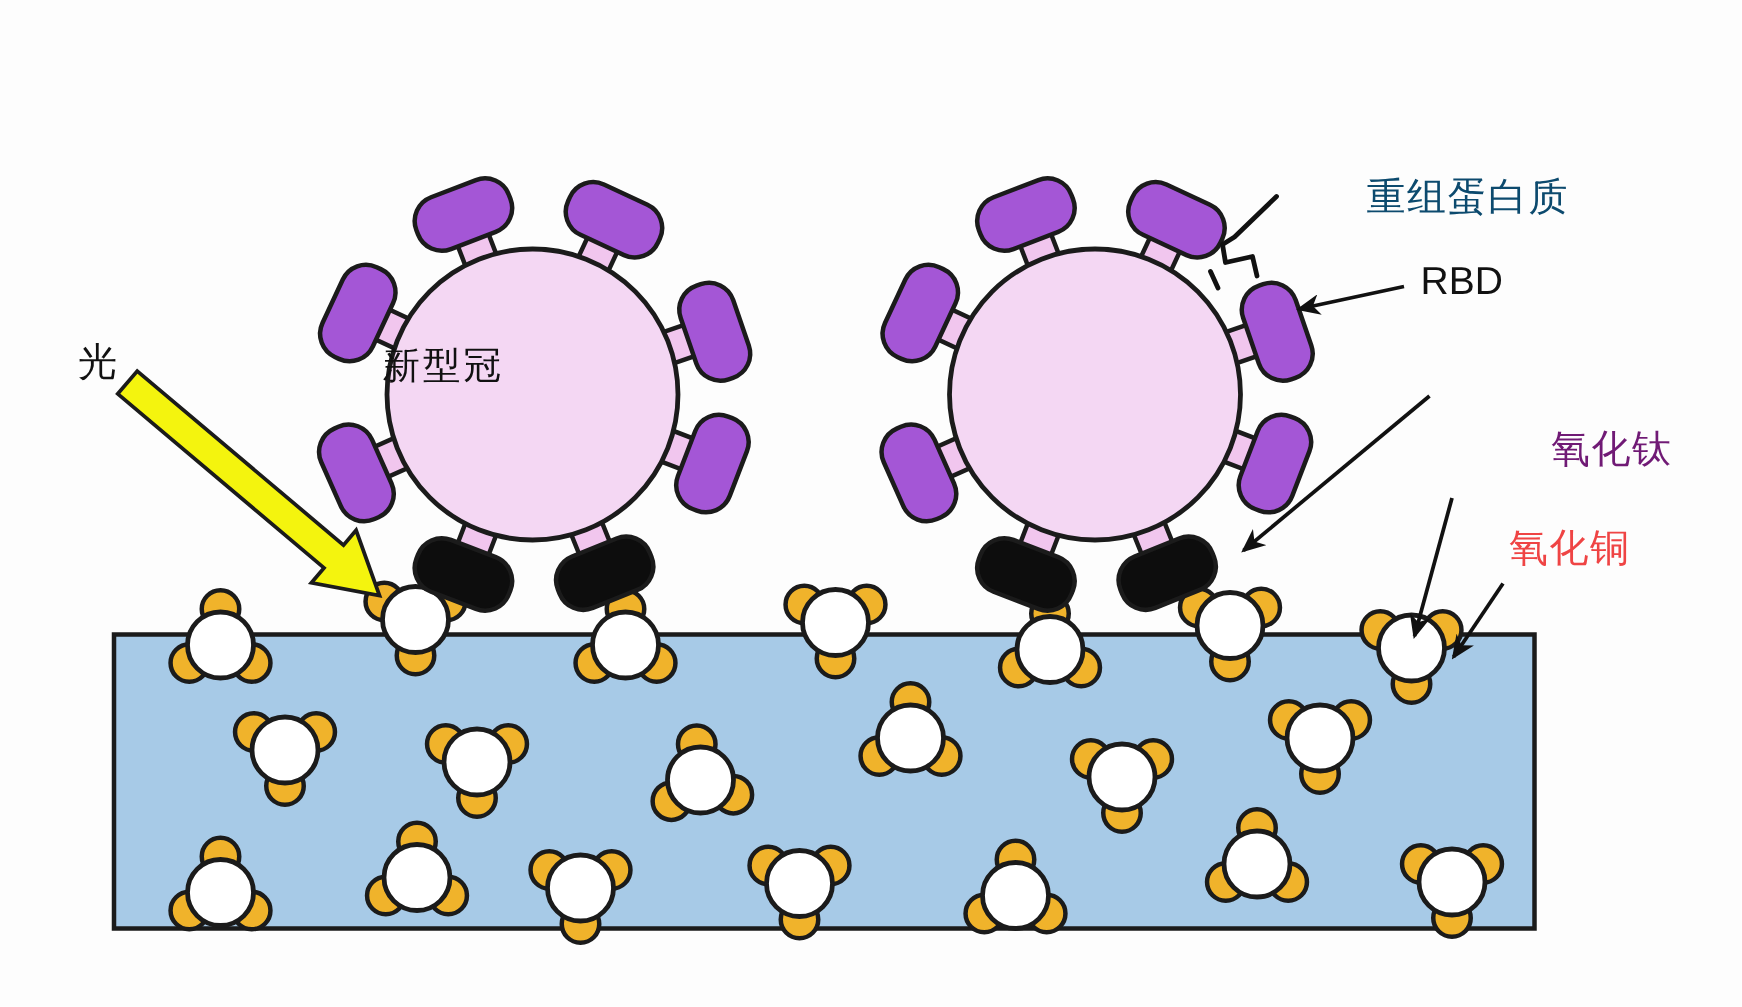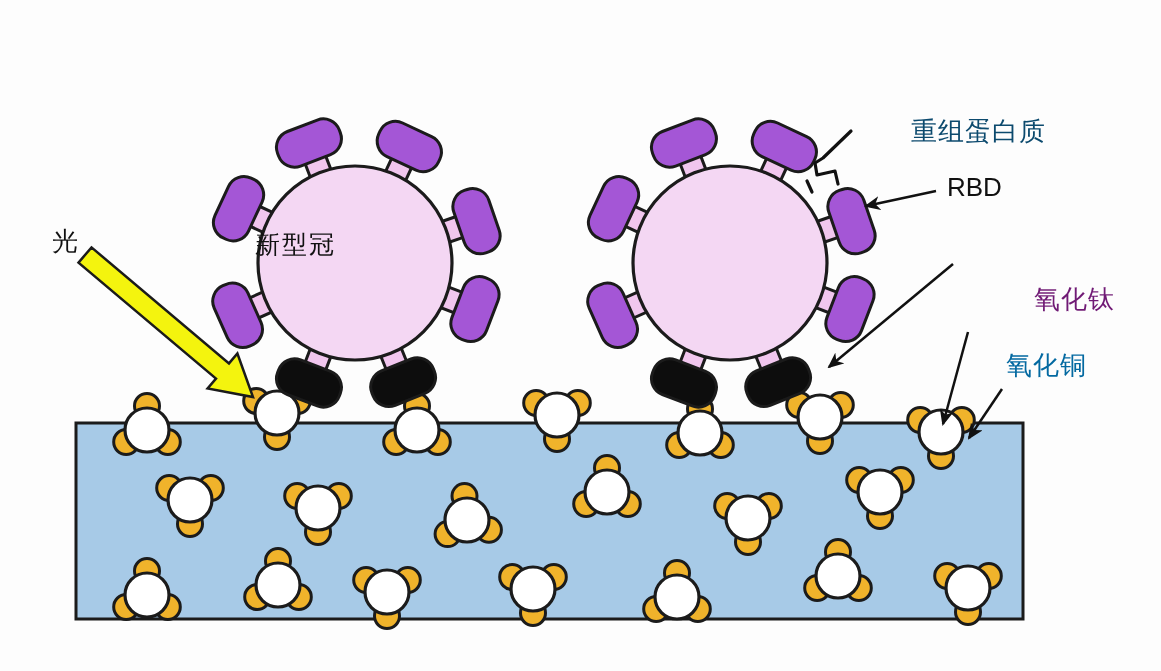--- a/index.html
+++ b/index.html
@@ -250,15 +250,15 @@
     <div>新型冠</div>
   </div>
 
   <div class="lbl" style="left: 911px; top: 114px; color: #0c4a6e;">重组蛋白质</div>
 
   <div class="lbl" style="left: 947px; top: 172px; letter-spacing: 0px; color: rgb(17, 17, 17);">RBD</div>
 
 
   <div class="lbl" style="left: 1014px; top: 282px; color: #701a75; margin-left: 20px;">氧化钛</div>
 
-  <div class="lbl" style="left: 1006px; top: 348px; color: #0369a1;">氧化铜</div>
+  <div class="lbl" style="left: 1006px; top: 348px; color: #ef4444;">氧化铜</div>
 
 </div>
 
 </body></html>

